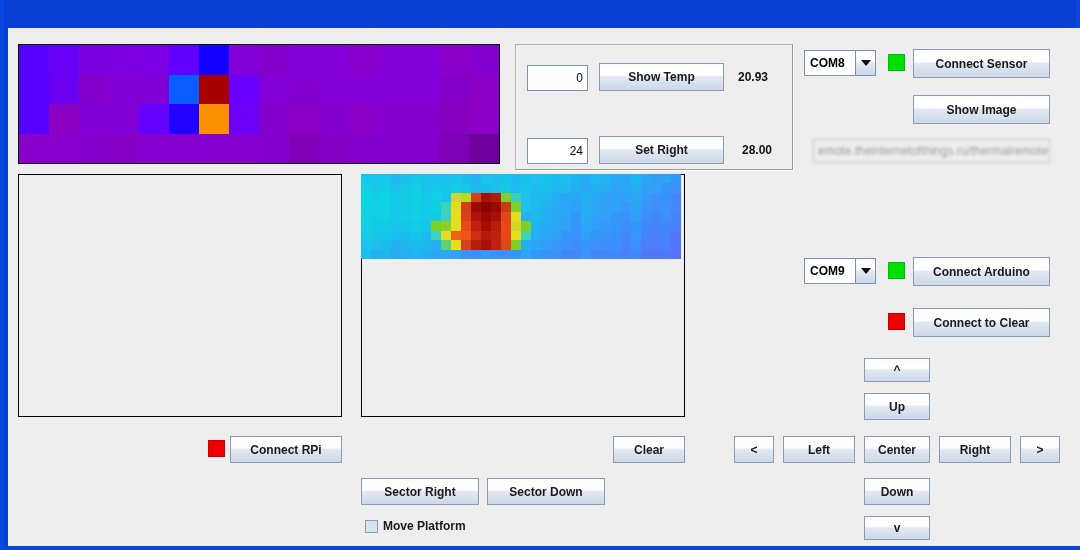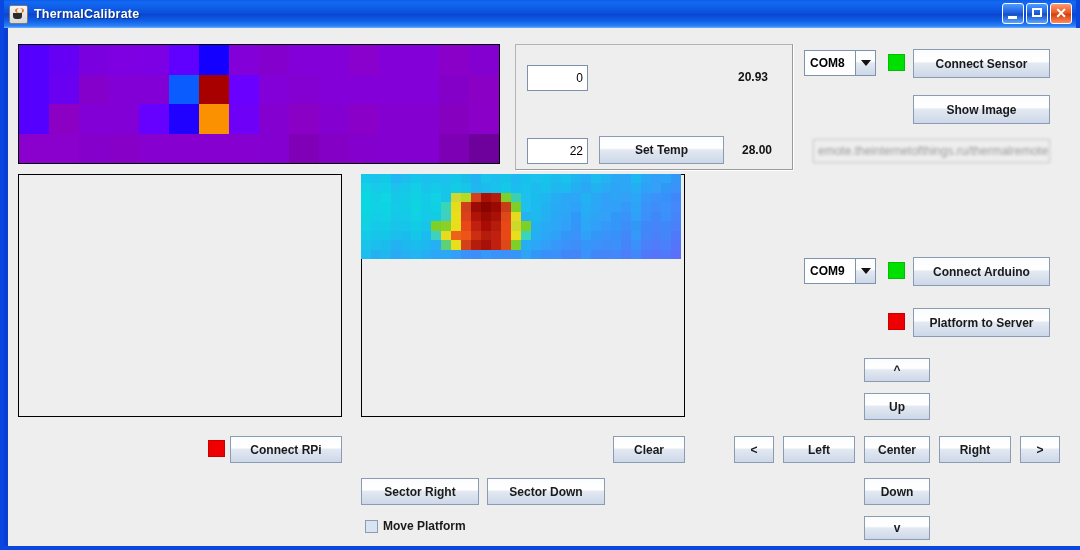--- a/index.html
+++ b/index.html
@@ -226,38 +226,20 @@
     overflow: hidden;
     background: #000;
   }
   .thermal i { display: block; width: 100%; height: 100%; }
 </style>
 </head>
 <body>
 
 <div id="window">
 
-  <div id="titlebar">
-    <div id="java-icon">
-      <div class="steam"></div>
-      <div class="cup"></div>
-    </div>
-    <div id="title-text">ThermalCalibrate</div>
-    <div id="win-buttons">
-      <div class="winbtn blue">
-        <span class="min-glyph"></span>
-      </div>
-      <div class="winbtn blue">
-        <span class="max-glyph"></span>
-      </div>
-      <div class="winbtn red">
-        <span class="close-glyph">✕</span>
-      </div>
-    </div>
-  </div>
 
   <div id="content">
 
     <div class="thermal" id="thermal-top" style="left: 10px; top: 16px; width: 482px; height: 120px; grid-template-columns: repeat(16, 1fr); grid-template-rows: repeat(4, 1fr);">
         <i style="background: rgb(85, 0, 255);"></i>
         <i style="background: rgb(102, 0, 245);"></i>
         <i style="background: rgb(123, 0, 224);"></i>
         <i style="background: rgb(126, 0, 226);"></i>
         <i style="background: rgb(125, 0, 228);"></i>
         <i style="background: rgb(96, 0, 255);"></i>
@@ -317,25 +299,28 @@
         <i style="background: rgb(132, 0, 204);"></i>
         <i style="background: rgb(132, 0, 208);"></i>
         <i style="background: rgb(132, 0, 208);"></i>
         <i style="background: rgb(126, 0, 180);"></i>
         <i style="background: rgb(110, 0, 156);"></i>
       </div>
 
     <div class="groupbox" style="left:507px; top:16px; width:278px; height:126px;">
     </div>
     <div class="tf" style="left:519px; top:37px; width:61px; height:26px;">0</div>
+    <div class="btn" style="left:591px; top:35px; width:125px; height:28px;">
+      <span class="lbl">Show Temp</span>
+    </div>
     <div class="val" style="left:730px; top:42px;">20.93</div>
 
-    <div class="tf" style="left:519px; top:110px; width:61px; height:26px;">22</div>
+    <div class="tf" style="left:519px; top:110px; width:61px; height:26px;">24</div>
     <div class="btn" style="left:591px; top:108px; width:125px; height:28px;">
-      <span class="lbl">Set Temp</span>
+      <span class="lbl">Set Right</span>
     </div>
     <div class="val" style="left:734px; top:115px;">28.00</div>
 
     <div class="combo" style="left:796px; top:22px; width:72px; height:26px;">
       <span class="ctext">COM8</span>
       <span class="carrow">
           <i></i>
         </span>
     </div>
     <div class="led" id="led-sensor" style="left: 880px; top: 26px; background: rgb(0, 224, 0);"></div>
@@ -352,21 +337,21 @@
       <span class="carrow">
           <i></i>
         </span>
     </div>
     <div class="led" id="led-arduino" style="left: 880px; top: 234px; background: rgb(0, 224, 0);"></div>
     <div class="btn" style="left:905px; top:229px; width:137px; height:29px;">
       <span class="lbl">Connect Arduino</span>
     </div>
     <div class="led" id="led-server" style="left: 880px; top: 285px; background: rgb(238, 0, 0);"></div>
     <div class="btn" style="left:905px; top:280px; width:137px; height:29px;">
-      <span class="lbl">Platform to Server</span>
+      <span class="lbl">Connect to Clear</span>
     </div>
 
     <div class="panel" style="left:10px; top:146px; width:324px; height:243px;"></div>
 
     <div class="panel" style="left:353px; top:146px; width:324px; height:243px;"></div>
     <div class="thermal" id="thermal-bottom" style="left: 353px; top: 146px; width: 320px; height: 85px; border: none; grid-template-columns: repeat(32, 1fr); grid-template-rows: repeat(9, 1fr);">
         <i style="background: rgb(19, 200, 234);"></i>
         <i style="background: rgb(23, 196, 236);"></i>
         <i style="background: rgb(18, 202, 232);"></i>
         <i style="background: rgb(35, 182, 244);"></i>

